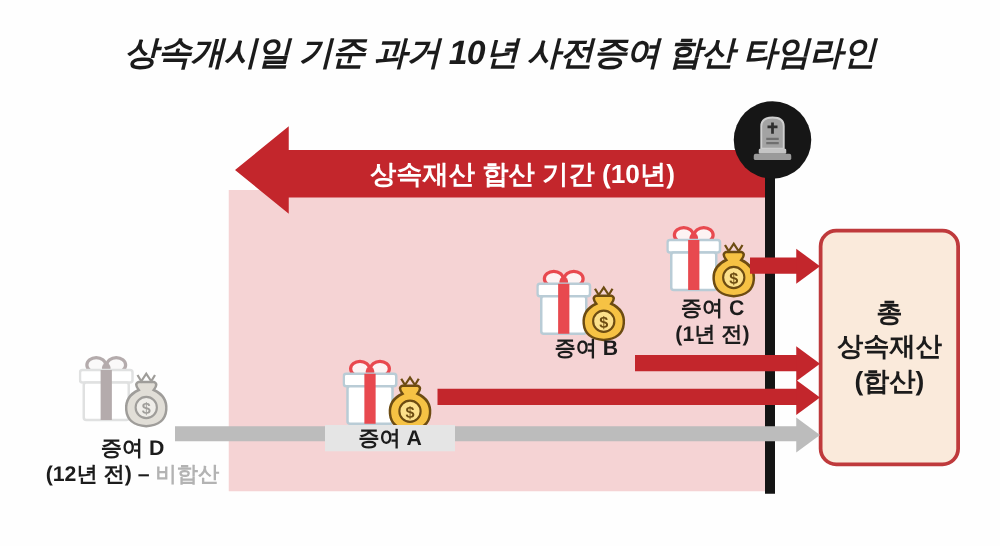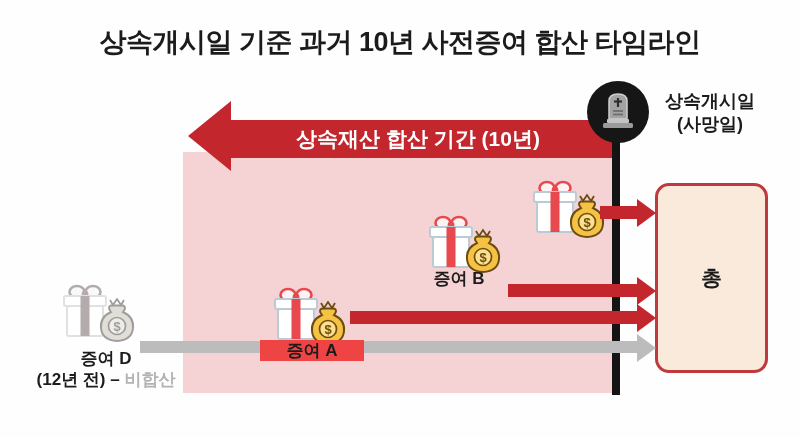--- a/index.html
+++ b/index.html
@@ -1,21 +1,21 @@
 <!DOCTYPE html>
 <html><head>
 <meta charset="utf-8">
 <style>
   * { margin:0; padding:0; box-sizing:border-box; }
   html,body { width:800px; height:437px; }
   body { font-family:"Liberation Sans","DejaVu Sans",sans-serif; background:#fefefe; overflow:hidden; }
   .stage { position:relative; width:800px; height:437px; background:#fefefe; }
 
   .title { position:absolute; top:24px; left:0; width:800px; text-align:center;
-           font-size:27px; font-weight:800; color:#1b1b1b; letter-spacing:-0.5px; }
+           font-size:27px; font-weight:800; color:#1b1b1b; letter-spacing:-0.5px;font-style:italic; }
 
   .panel { position:absolute; left:183px; top:152px; width:429px; height:241px;
            background:#f5d3d4; z-index:1; }
 
   .period-arrow { position:absolute; left:183px; top:98px; width:429px; height:74px; z-index:2; }
   .period-arrow text { font-family:"Liberation Sans","DejaVu Sans",sans-serif;
            font-size:21px; font-weight:800; fill:#ffffff; }
 
   .death-line { position:absolute; left:612px; top:110px; width:8px; height:285px;
            background:#141414; z-index:4; }
@@ -28,21 +28,21 @@
   .result-box { position:absolute; left:655px; top:183px; width:113px; height:190px;
            background:#faeadb; border:3px solid #bf3a3c; border-radius:14px; z-index:3;
            display:flex; flex-direction:column; align-items:center; justify-content:center;
            font-size:21px; font-weight:800; color:#1b1b1b; line-height:1.3; text-align:center; }
 
   .gift { position:absolute; width:74px; height:60px; z-index:3; }
   .gift.muted { filter:grayscale(0.9) opacity(0.55); }
   .gift-label { position:absolute; text-align:center; font-size:17px; font-weight:800;
            color:#1c1c1c; line-height:1.25; z-index:6; }
   .gift-label .muted-text { color:#b3b3b3;margin-top:16px; }
-  .label-a { background:#ef4444; }
+  .label-a { background:#e5e5e5; }
 
   .h-arrow-body { position:absolute; height:13px; background:#c3262c; z-index:5; }
   .h-arrow-head { position:absolute; width:0; height:0; z-index:5;
            border-top:14px solid transparent; border-bottom:14px solid transparent;
            border-left:19px solid #c3262c; }
   .h-arrow-body.grayc { background:#bcbcbc; }
   .h-arrow-head.grayc { border-left-color:#bcbcbc; }
 </style>
 </head>
 <body>
@@ -63,27 +63,25 @@
     <svg width="40" height="40" viewBox="0 0 40 40">
       <path d="M11,27 L11,9 Q11,2 20,2 Q29,2 29,9 L29,27 Z" fill="#a3a3a3" stroke="#cfcfcf" stroke-width="1.5"></path>
       <line x1="20" y1="6" x2="20" y2="15" stroke="#2e2e2e" stroke-width="2.2"></line>
       <line x1="16" y1="9.5" x2="24" y2="9.5" stroke="#2e2e2e" stroke-width="2.2"></line>
       <line x1="15" y1="19" x2="25" y2="19" stroke="#6f6f6f" stroke-width="1.8"></line>
       <line x1="15" y1="22.5" x2="25" y2="22.5" stroke="#6f6f6f" stroke-width="1.8"></line>
       <rect x="9" y="27" width="22" height="4" rx="1" fill="#c4c4c4"></rect>
       <rect x="5" y="31" width="30" height="5" rx="1.5" fill="#9a9a9a"></rect>
     </svg>
   </div>
-  <div class="death-label">
-    <div>상속개시일</div>
-    <div>(사망일)</div>
-  </div>
 
   <div class="result-box">
     <div>총</div>
+    <div>상속재산</div>
+    <div>(합산)</div>
   </div>
 
   <svg class="gift" style="left:533px; top:179px;" viewBox="0 0 74 60">
     <ellipse cx="14" cy="9" rx="7.5" ry="6" fill="#fdf3f3" stroke="#e8494f" stroke-width="2.6"></ellipse>
     <ellipse cx="30" cy="9" rx="7.5" ry="6" fill="#fdf3f3" stroke="#e8494f" stroke-width="2.6"></ellipse>
     <circle cx="22" cy="11" r="3.4" fill="#e8494f"></circle>
     <rect x="1" y="13" width="42" height="10" rx="2" fill="#ffffff" stroke="#b9ccd6" stroke-width="2"></rect>
     <rect x="4" y="23" width="36" height="30" rx="2" fill="#ffffff" stroke="#b9ccd6" stroke-width="2"></rect>
     <rect x="17.5" y="13" width="9" height="40" fill="#e8494f"></rect>
     <path d="M48,29 Q44,24 48,22.5 L60,22.5 Q64,24 60,29 Q71,34 70,45 Q69,57 54,58 Q39,57 38,45 Q37,34 48,29 Z" fill="#f6c244" stroke="#6d4c12" stroke-width="2"></path>
@@ -124,22 +122,26 @@
     <circle cx="22" cy="11" r="3.4" fill="#e8494f"></circle>
     <rect x="1" y="13" width="42" height="10" rx="2" fill="#ffffff" stroke="#b9ccd6" stroke-width="2"></rect>
     <rect x="4" y="23" width="36" height="30" rx="2" fill="#ffffff" stroke="#b9ccd6" stroke-width="2"></rect>
     <rect x="17.5" y="13" width="9" height="40" fill="#e8494f"></rect>
     <path d="M48,29 Q44,24 48,22.5 L60,22.5 Q64,24 60,29 Q71,34 70,45 Q69,57 54,58 Q39,57 38,45 Q37,34 48,29 Z" fill="#f6c244" stroke="#6d4c12" stroke-width="2"></path>
     <path d="M47,17 L50,22 L54,16 L58,22 L61,17" fill="none" stroke="#6d4c12" stroke-width="1.8"></path>
     <circle cx="54" cy="43" r="8.5" fill="#fce08b" stroke="#6d4c12" stroke-width="1.7"></circle>
     <text x="54" y="48" text-anchor="middle" font-size="13" font-weight="bold" fill="#6d4c12">$</text>
   </svg>
 
+  <div class="gift-label" style="left:505px; top:236px; width:130px;">
+    <div>증여 C</div>
+    <div>(1년 전)</div>
+  </div>
 
-  <div class="gift-label" style="left:394px; top:268px; width:130px;">
+  <div class="gift-label" style="left:404px; top:268px; width:130px;">
     <div>증여 B</div>
   </div>
 
   <div class="gift-label label-a" style="left:260px; top:340px; width:104px;">
     <div>증여 A</div>
   </div>
 
   <div class="gift-label" style="left:0px; top:348px; width:212px;">
     <div>증여 D</div>
     <div>

